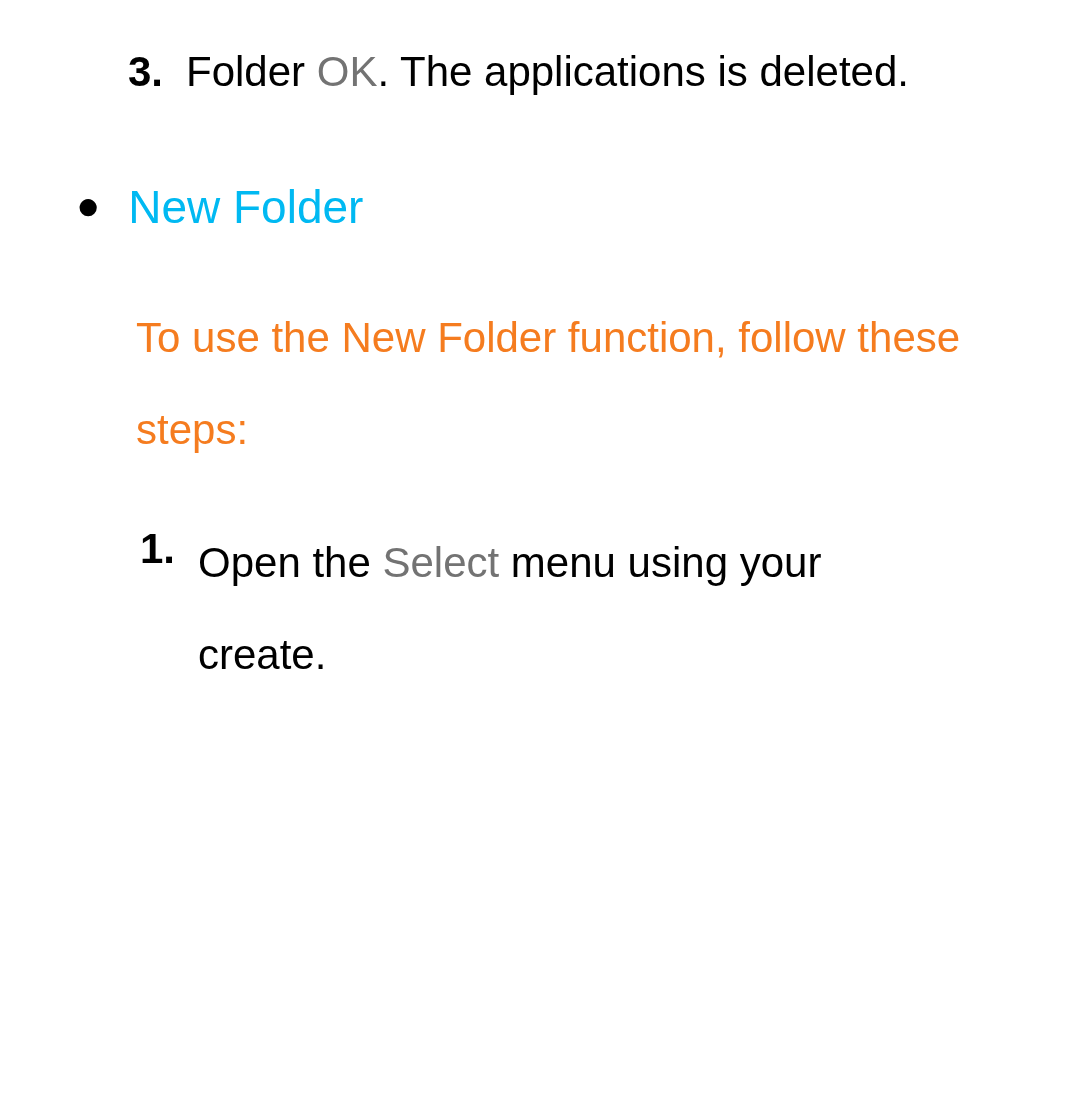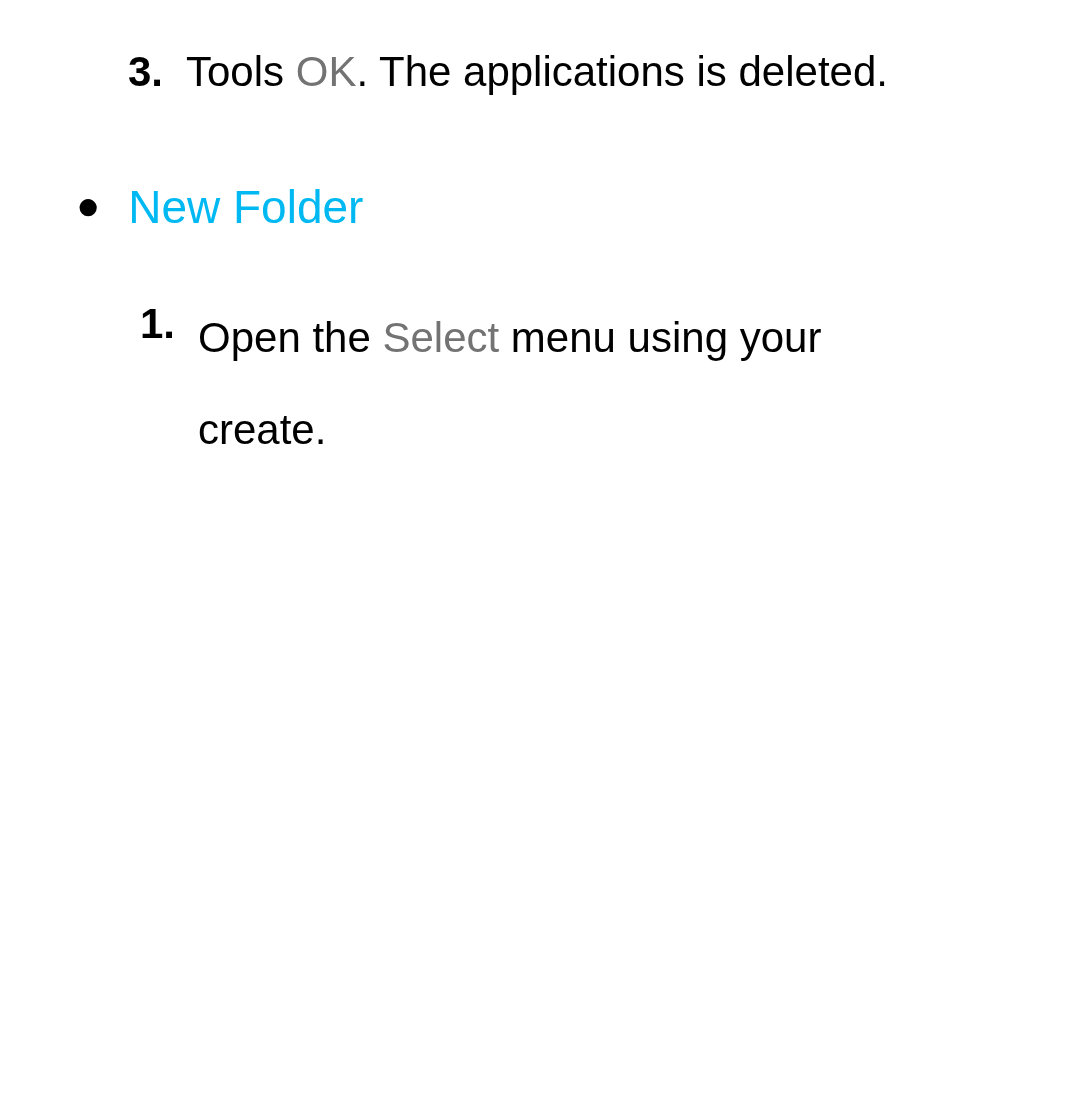--- a/index.html
+++ b/index.html
@@ -79,30 +79,31 @@
     }
   </style>
 </head>
 <body>
 
 <div class="container">
 
   <div class="step-item">
     <span class="step-num">3.</span>
     <span class="step-text">
-      <span>Tools </span><span class="highlight-cyan">OK</span><span>. The applications is deleted.</span>
+      <span>Folder </span><span class="highlight-cyan">OK</span><span>. The applications is deleted.</span>
     </span>
   </div>
 
   <div class="bullet-section">
     <span class="bullet-dot">●</span>
     <span class="bullet-title">New Folder</span>
   </div>
 
 
+  <div class="instruction-heading">To use the New Folder function, follow these steps:</div>
 
   <div class="sub-step-item">
     <span class="sub-step-num">1.</span>
     <span class="sub-step-text">
       <span>Open the </span><span class="highlight-cyan">Select</span><span> menu using your create.</span>
     </span>
   </div>
 
 </div>
 

